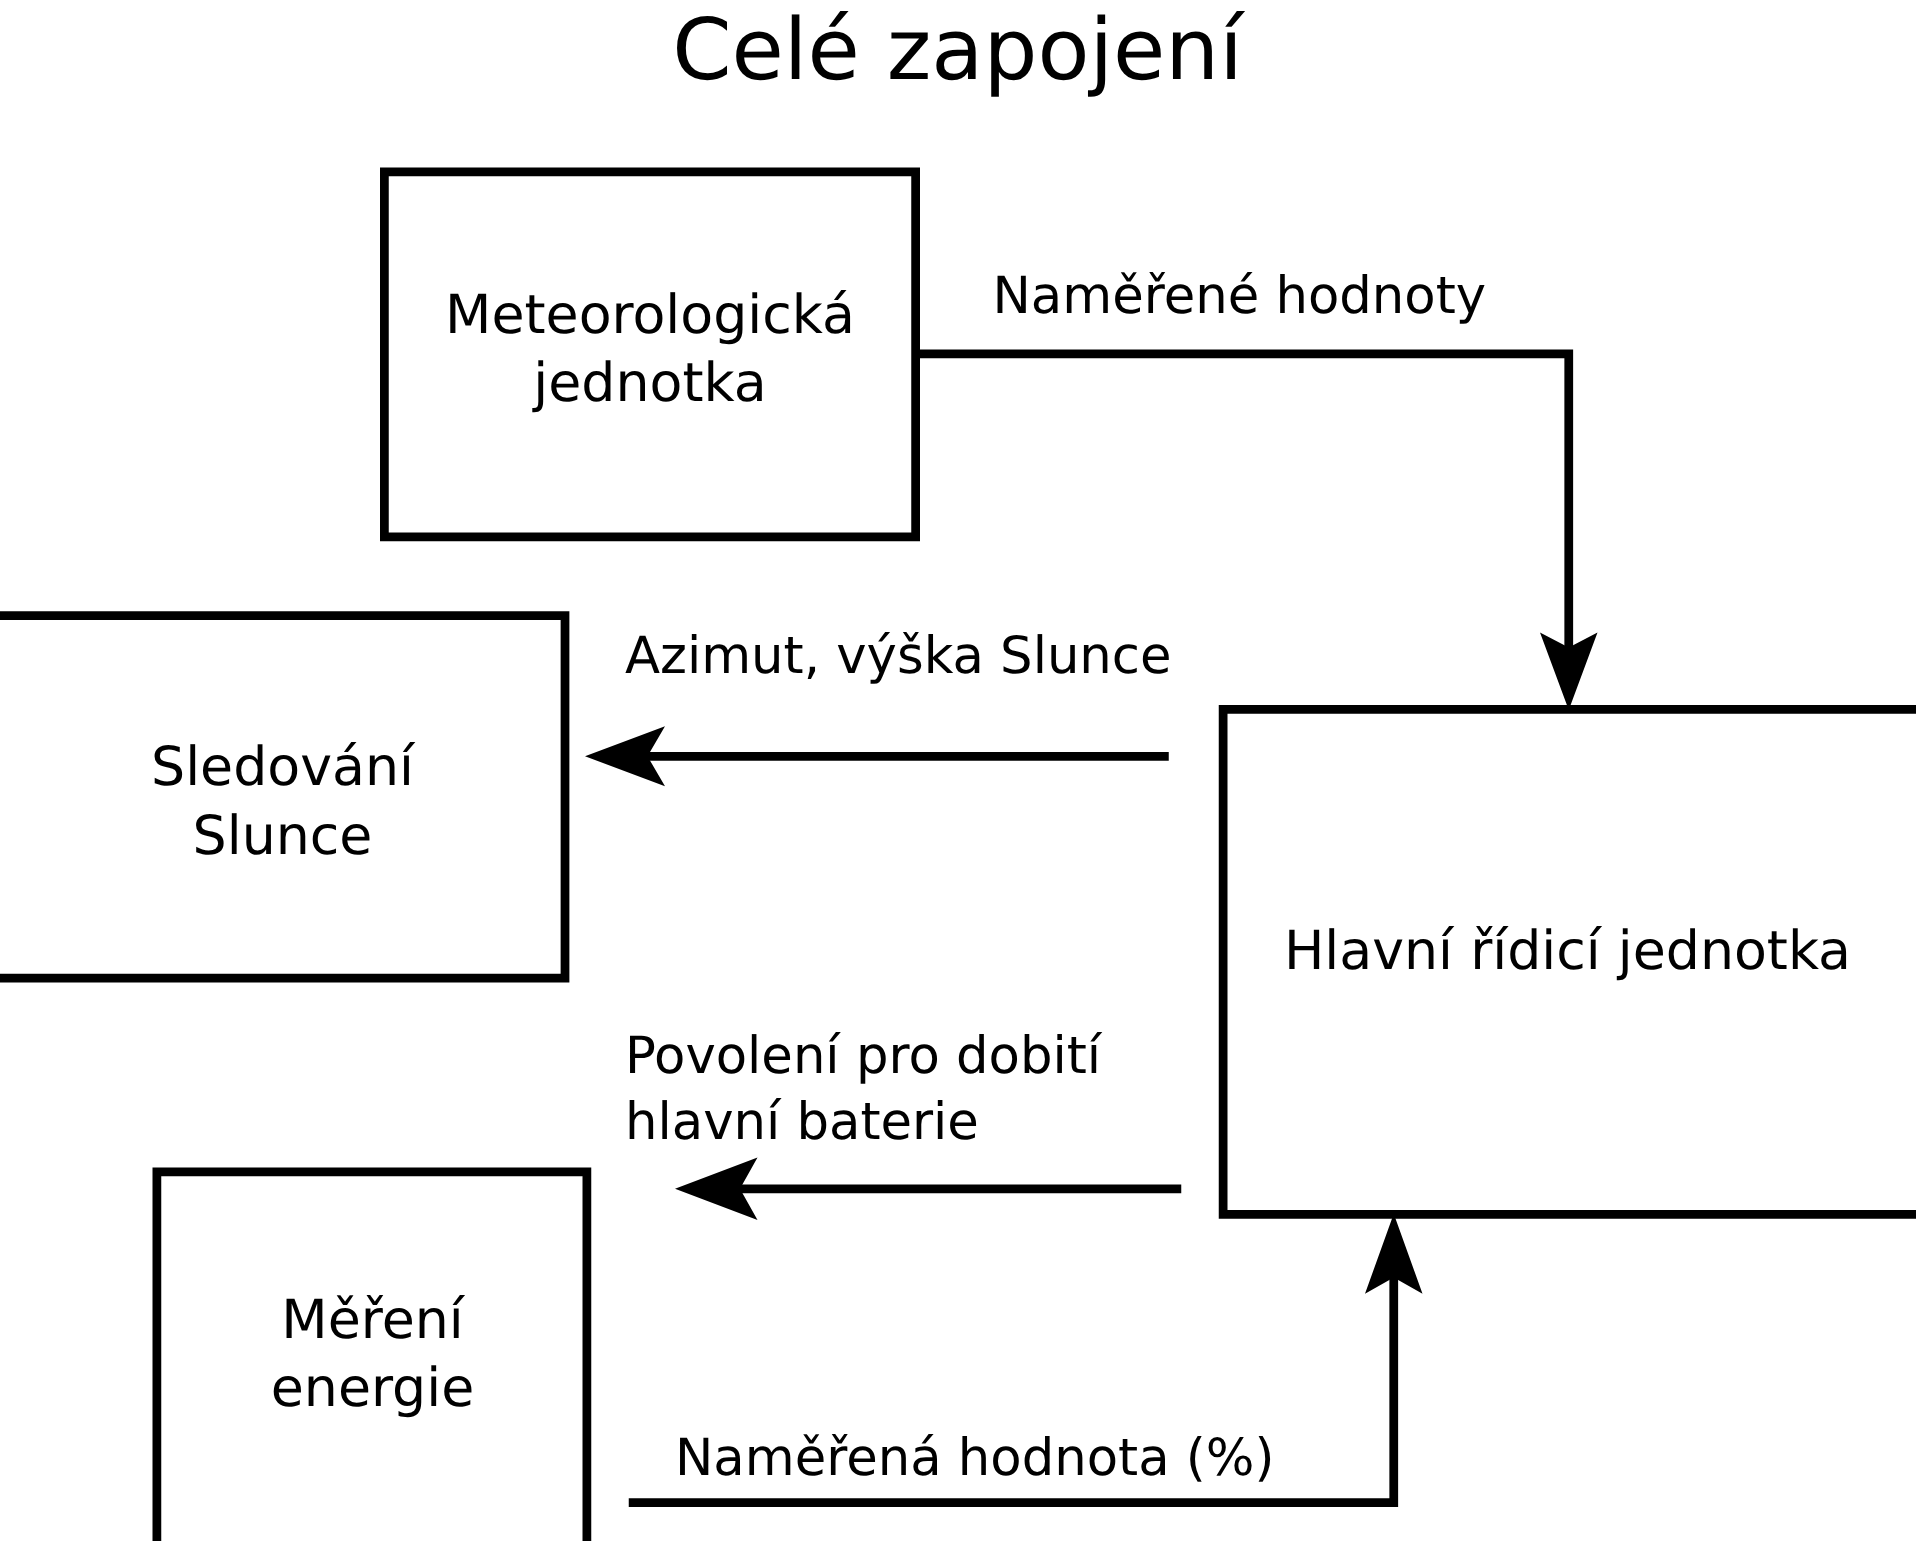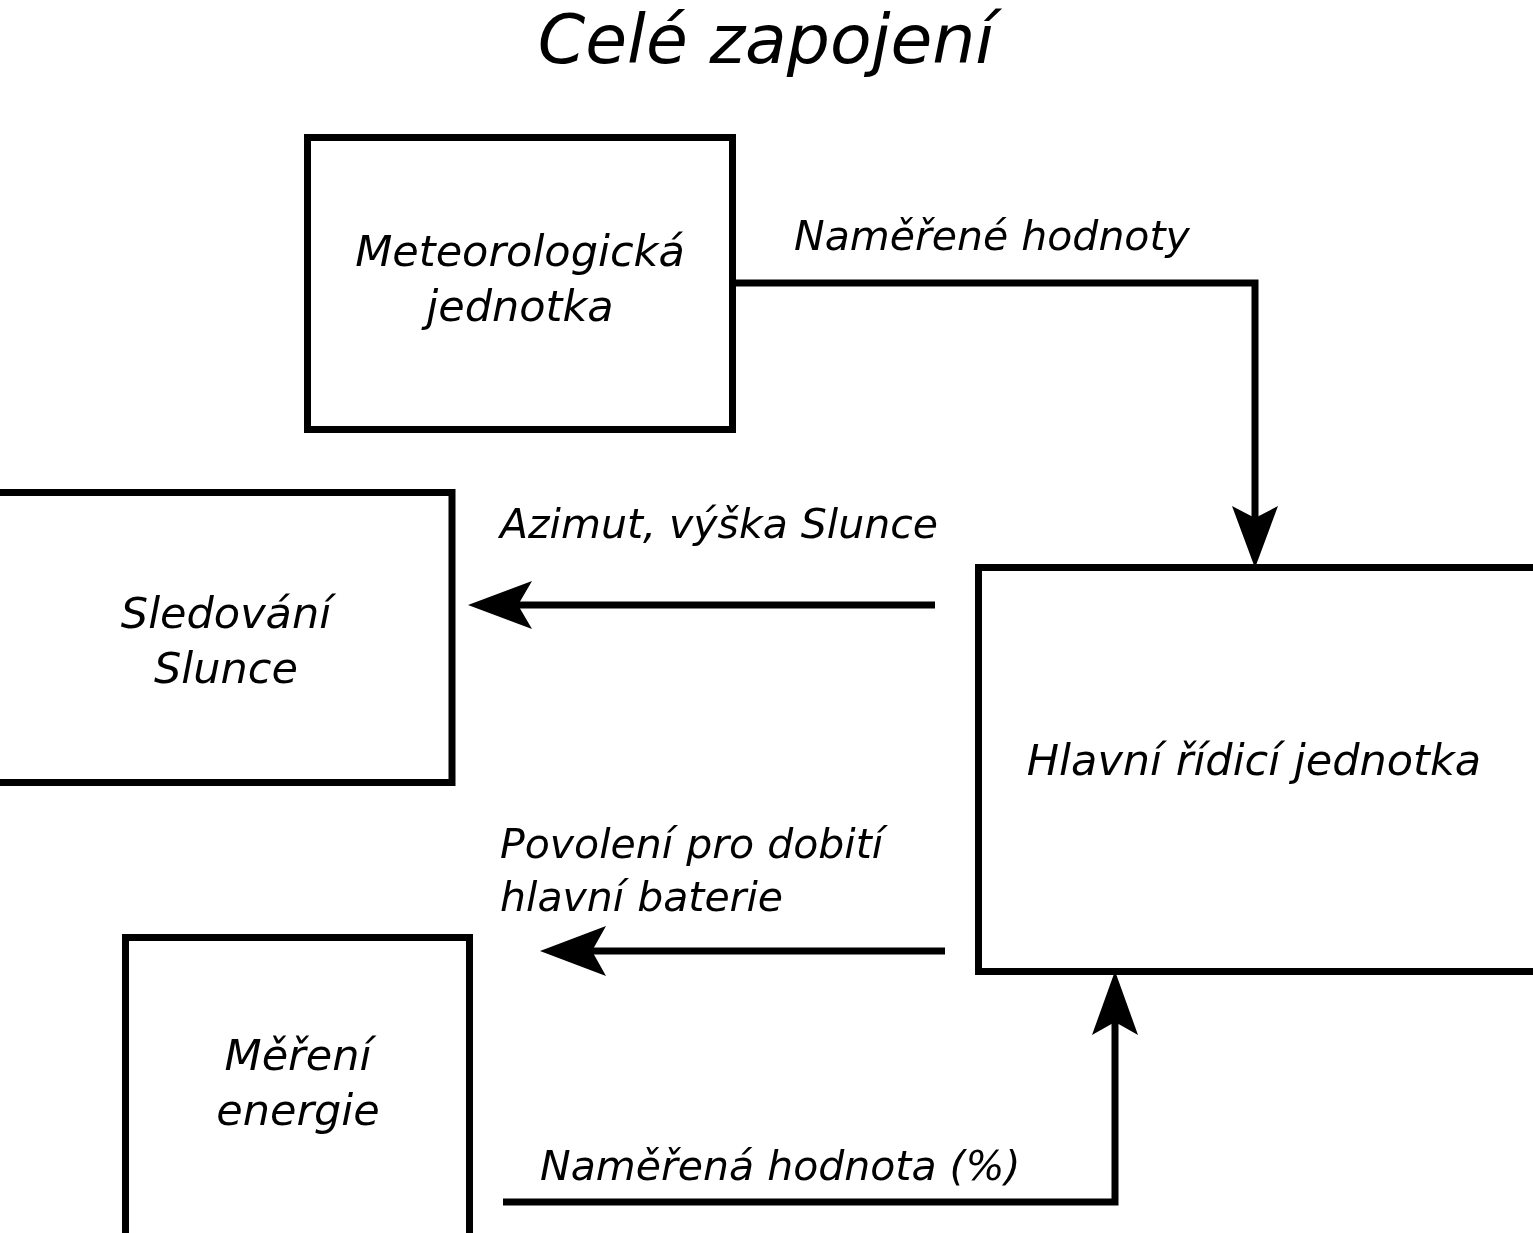--- a/index.html
+++ b/index.html
@@ -9,21 +9,20 @@
   }
   body {
     font-family: "DejaVu Sans", sans-serif;
   }
   #canvas {
     position: relative;
     width: 1533px;
     height: 1233px;
     background: #ffffff;
     overflow: hidden;
-    font-style: italic;
   }
   svg.diagram {
     position: absolute;
     left: 0;
     top: 0;
     width: 1533px;
     height: 1233px;
   }
   .box-rect {
     fill: #ffffff;

